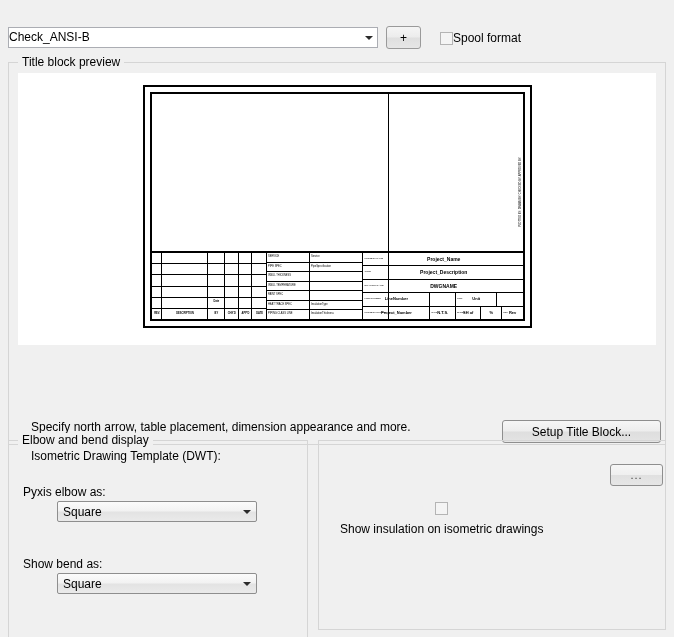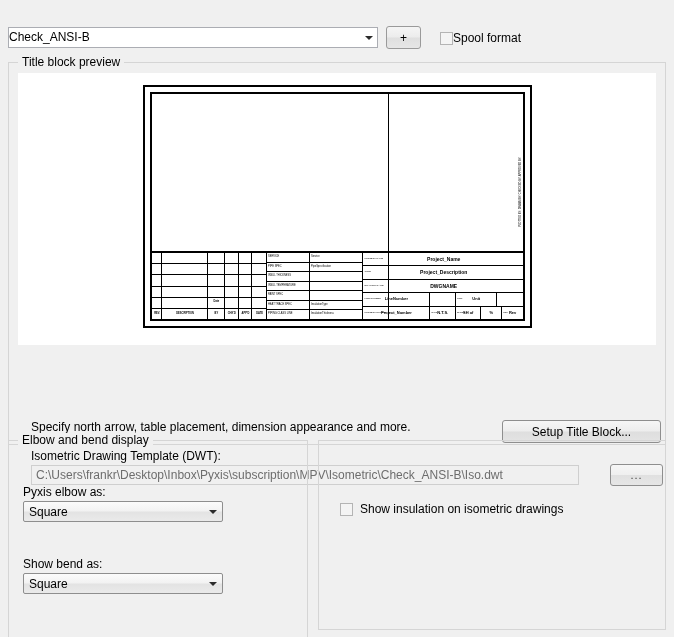--- a/index.html
+++ b/index.html
@@ -313,20 +313,21 @@
   }
   .combo {
     position: absolute;
     width: 200px; height: 21px;
     background: linear-gradient(to bottom, #fbfbfb 0%, #f2f2f2 48%, #e3e3e3 52%, #eaeaea 100%);
     border: 1px solid #8e8e8e;
     border-radius: 2px;
     box-sizing: border-box;
     display: flex;
     align-items: center;
+    margin-left: 34px;
   }
   .combo .combo-text {
     flex: 1;
     padding-left: 5px;
     font-size: 12px;
     white-space: nowrap;
     overflow: hidden;
   }
   .combo .combo-arrow {
     width: 18px;
@@ -338,20 +339,21 @@
   #elbow-label { left: 14px; top: 44px; }
   #elbow-combo { left: 14px; top: 60px; }
   #bend-label  { left: 14px; top: 116px; }
   #bend-combo  { left: 14px; top: 132px; }
 
   .cb-row {
     position: absolute;
     display: flex;
     align-items: center;
     gap: 7px;
+    flex-direction: column;
   }
   #insul-row { left: 21px; top: 61px; }
   #support-row { left: 21px; top: 133px; }
 </style>
 </head>
 <body>
 
 <div id="top-row">
 
   <div id="template-combo">
@@ -535,21 +537,20 @@
     </div>
 
   </div>
 
   <div id="specify-text">Specify north arrow, table placement, dimension appearance and more.</div>
 
   <div id="dwt-label">Isometric Drawing Template (DWT):</div>
 
   <div id="setup-button">Setup Title Block...</div>
 
-  <div id="dwt-field">C:\Users\frankr\Desktop\Inbox\Pyxis\subscription\MPV\Isometric\Check_ANSI-B\Iso.dwt</div>
 
   <div id="browse-button">...</div>
 </div>
 
 <div class="groupbox" id="gb-elbow">
   <div class="gb-title">Elbow and bend display</div>
 
   <div class="field-label" id="elbow-label">Pyxis elbow as:</div>
 
   <div class="combo" id="elbow-combo">

